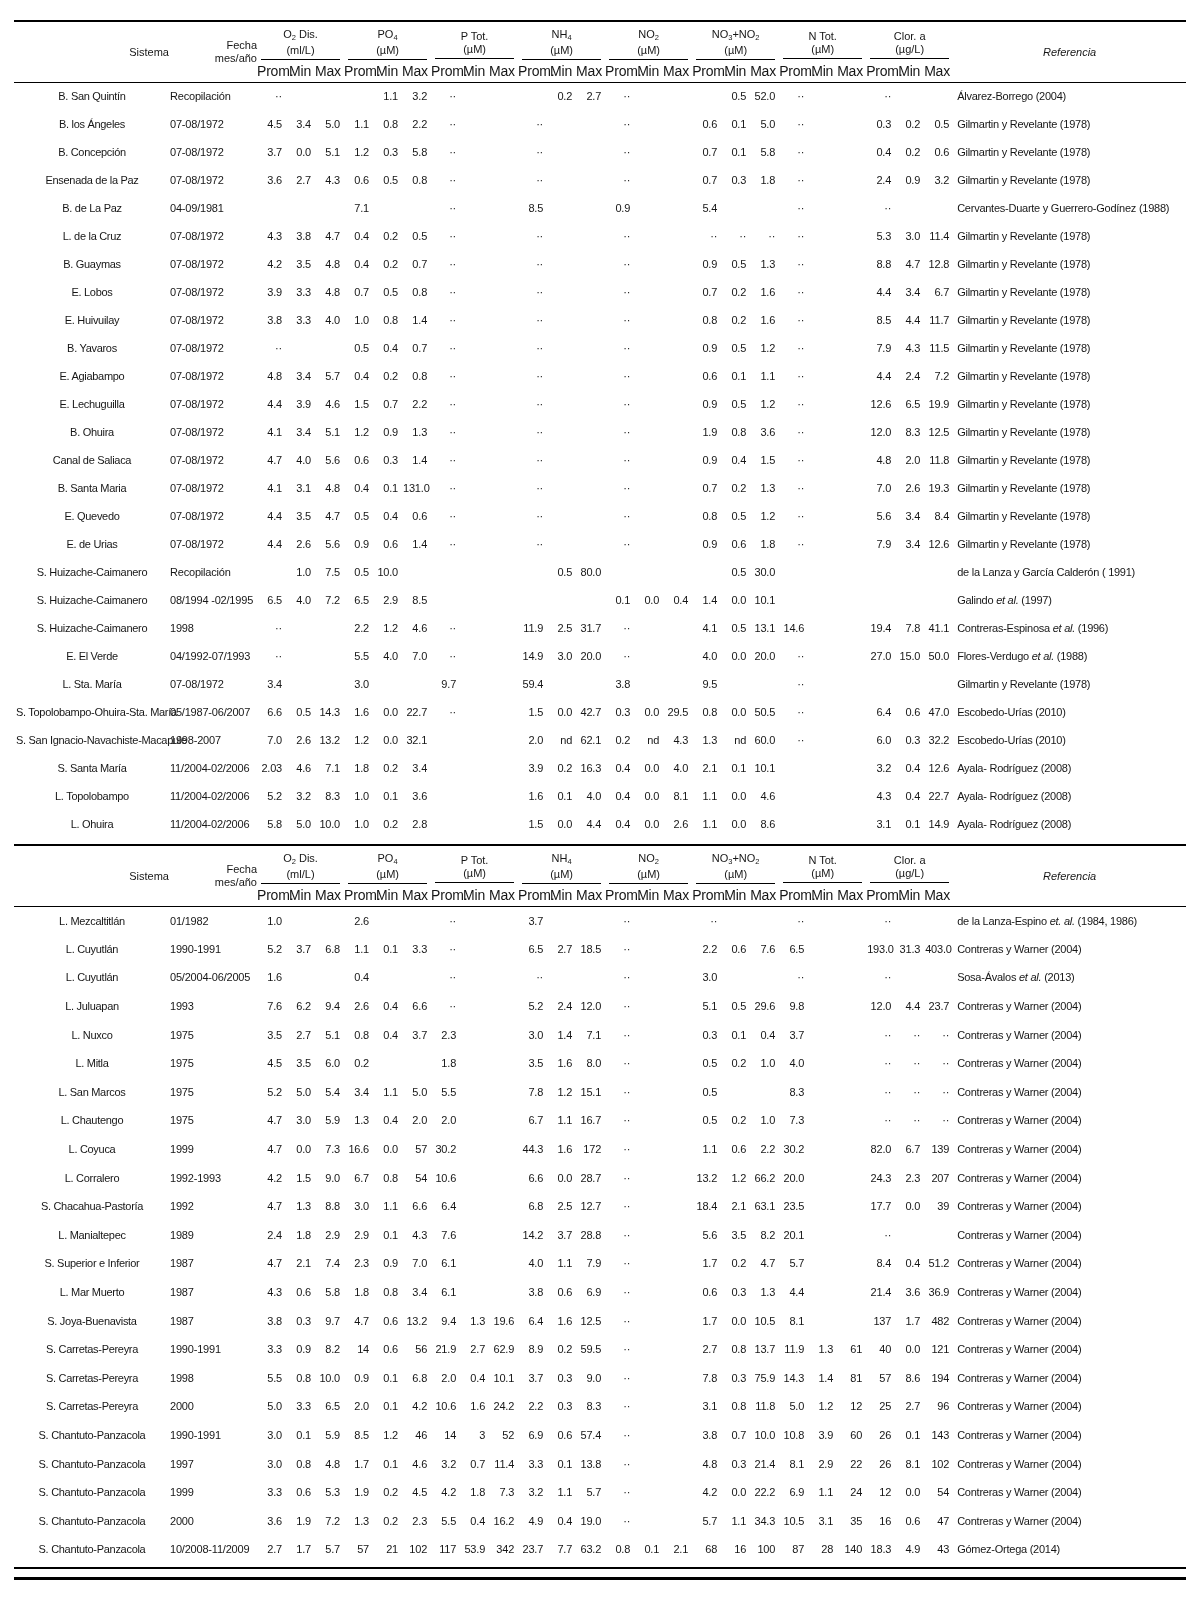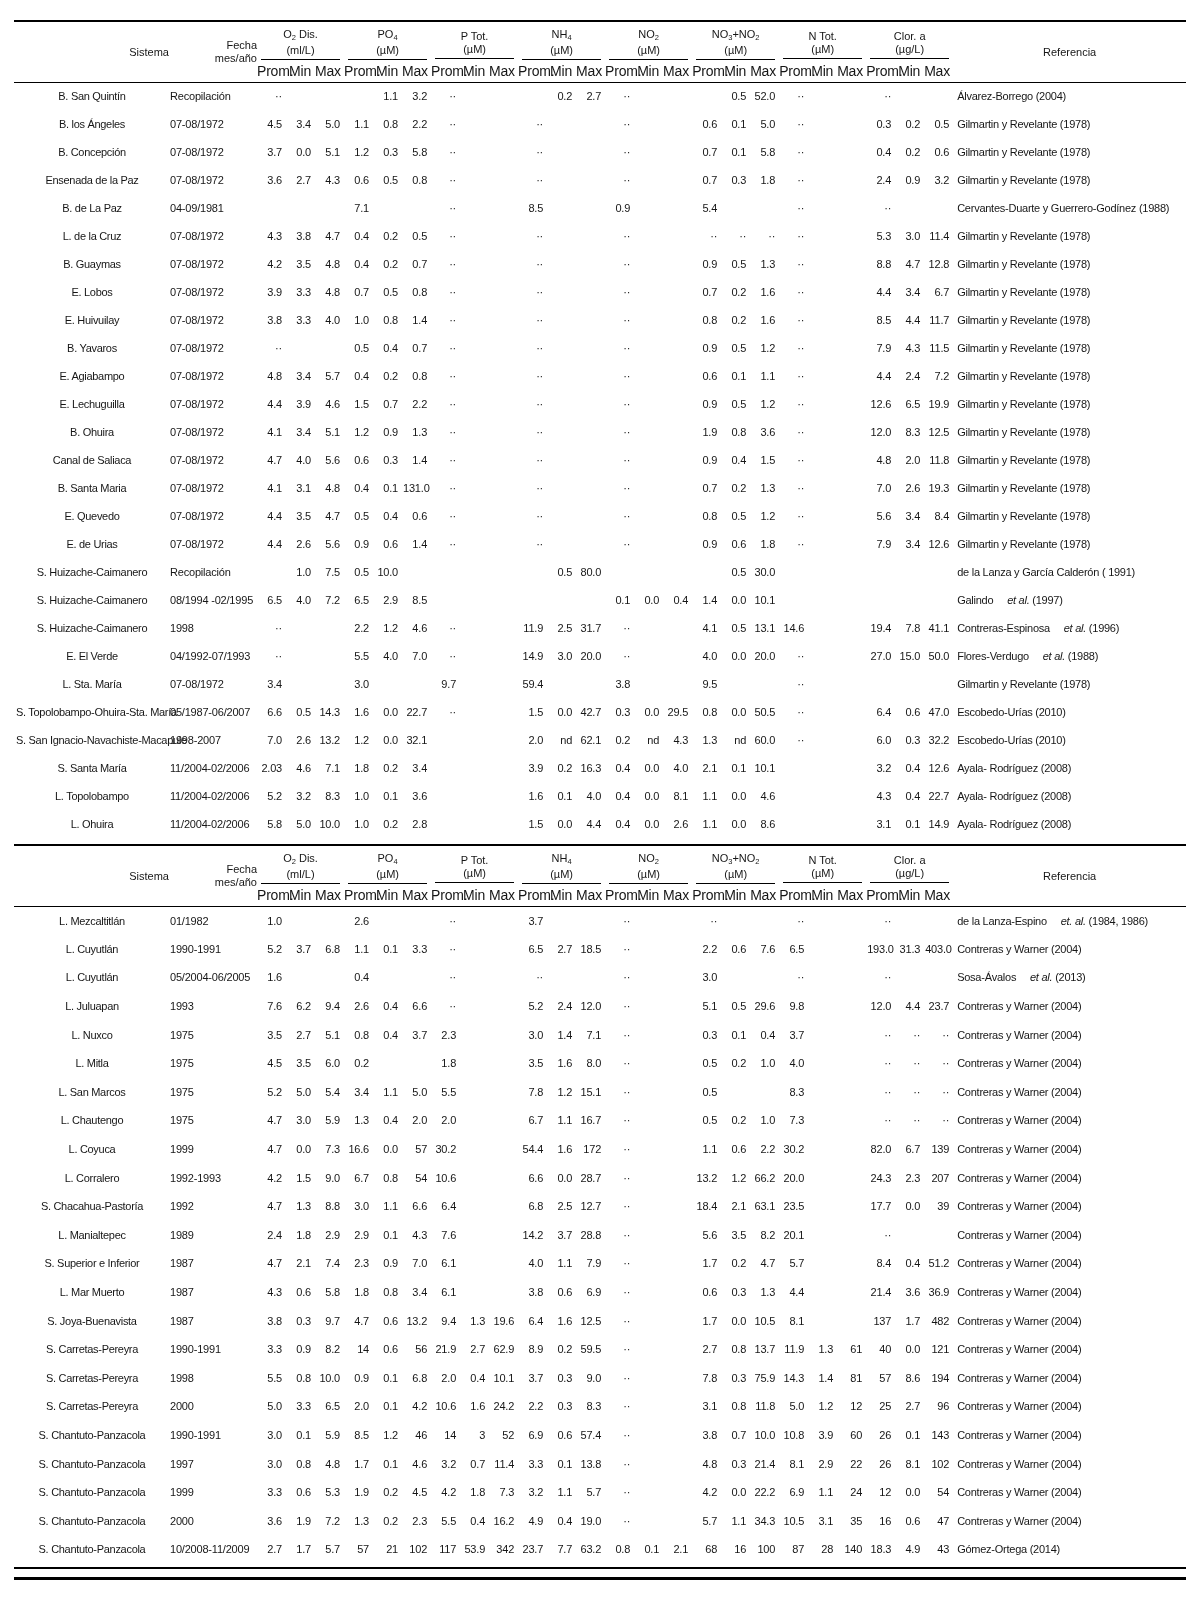--- a/index.html
+++ b/index.html
@@ -12,38 +12,38 @@
   }
   .page { padding:20px 14px 0 14px; }
   table.tbl {
     border-collapse:collapse; table-layout:fixed;
     width:1172px; border-top:2.2px solid #000;
   }
   table.tbl.s2 { margin-top:6px; }
   .tbl th { font-weight:400; padding:0; vertical-align:middle; }
   th.h-sys  { text-align:right; padding-left:2px; }
   th.h-date { text-align:right; line-height:13px; }
-  th.h-ref  { text-align:center; }
+  th.h-ref  { text-align:center;font-style:italic; }
   .bline { border-bottom:1.5px solid #000; }
   .gl {
     margin:0 4px; padding:6px 0 2px; border-bottom:1.3px solid #000;
     text-align:center; line-height:13px; white-space:nowrap;
   }
   .gl sub { font-size:7.5px; vertical-align:-2px; letter-spacing:0; }
   tr.subr th {
     height:22px; text-align:right; padding-right:4px;
     font-size:14px; letter-spacing:-0.2px;
   }
   tbody td { height:28px; white-space:nowrap; vertical-align:middle; }
   .s2 tbody td { height:28.6px; }
   td.sys  { text-align:center;  padding-left:2px; letter-spacing:-0.3px; }
   td.date { text-align:left;  letter-spacing:-0.2px; }
   td.num  { text-align:right; padding-right:4px; letter-spacing:-0.2px; }
   td.ref  { text-align:left;  padding-left:4px; letter-spacing:-0.25px; }
-  td.ref i { font-style:italic;margin-left:11px; }
+  td.ref i { font-style:italic; }
   .rule-thin  { width:1172px; border-top:2px solid #000; margin-top:3px; }
   .rule-thick { width:1172px; border-top:3px solid #000; margin-top:8px; }
 </style>
 </head>
 <body>
 
 <div class="page">
   <div id="tables">
       <table class="tbl">
         <colgroup>
@@ -1291,21 +1291,21 @@
             <td class="date">1999</td>
             <td class="num">4.7</td>
             <td class="num">0.0</td>
             <td class="num">7.3</td>
             <td class="num">16.6</td>
             <td class="num">0.0</td>
             <td class="num">57</td>
             <td class="num">30.2</td>
             <td class="num"></td>
             <td class="num"></td>
-            <td class="num">54.4</td>
+            <td class="num">44.3</td>
             <td class="num">1.6</td>
             <td class="num">172</td>
             <td class="num">··</td>
             <td class="num"></td>
             <td class="num"></td>
             <td class="num">1.1</td>
             <td class="num">0.6</td>
             <td class="num">2.2</td>
             <td class="num">30.2</td>
             <td class="num"></td>

